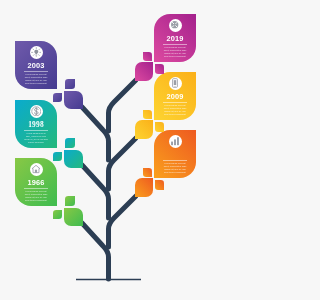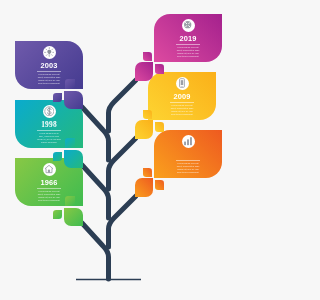--- a/index.html
+++ b/index.html
@@ -1,19 +1,19 @@
 <!DOCTYPE html>
 <html><head>
 <meta charset="utf-8">
 <style>
   html,body{margin:0;padding:0;}
   body{width:217px;height:300px;background:#f7f7f7;font-family:"Liberation Sans",sans-serif;overflow:hidden;}
   #stage{position:absolute;left:0;top:0;width:217px;height:300px;background:#f7f7f7;}
   .tree{position:absolute;left:0;top:0;width:217px;height:300px;}
-  .panel{position:absolute;width:68px;height:48px;color:#fff;}
+  .panel{position:absolute;width:42px;height:48px;color:#fff;}
   .panel.left{border-radius:0 16px 0 16px;}
   .panel.right{border-radius:16px 0 16px 0;}
   .icon-circle{position:absolute;width:13px;height:13px;border-radius:50%;background:#fff;left:50%;margin-left:-6.5px;top:4.5px;
      display:flex;align-items:center;justify-content:center;}
   .icon-circle svg{display:block;}
   .year{position:absolute;left:0;right:0;top:21.2px;text-align:center;font-size:7.4px;font-weight:bold;letter-spacing:.2px;line-height:8px;}
   .rule{position:absolute;left:50%;margin-left:-12.4px;width:24.8px;height:1px;background:rgba(255,255,255,.5);top:30px;}
   .desc{position:absolute;left:50%;margin-left:-12.4px;width:24.8px;top:32.2px;text-align:center;font-size:2.2px;line-height:2.78px;color:rgba(255,255,255,.78);}
 
   .p0{background:linear-gradient(225deg,#a4218d 0%,#dd4aa0 100%);}
@@ -85,21 +85,21 @@
           </g>
           <path d="M12 6a4.6 4.6 0 0 0-2.6 8.4c.5.4.8.9.8 1.5v.5h3.6v-.5c0-.6.3-1.1.8-1.5A4.6 4.6 0 0 0 12 6z" fill="#8d929c"></path>
           <rect x="9.9" y="17.6" width="4.2" height="1.5" rx=".75" fill="#8d929c"></rect>
           <rect x="10.6" y="20.2" width="2.8" height="1.5" rx=".75" fill="#8d929c"></rect>
         </svg>
       </div>
     <div class="year">2003</div>
     <div class="rule"></div>
     <div class="desc">Lorem ipsum dolor sit amet, consectetur adipi iscing elit, sed do eius mod tempor incididunt.</div>
   </div>
-  <div class="panel right p2" style="left:148px;top:72px">
+  <div class="panel right p2" style="left:154px;top:72px">
     <div class="icon-circle">
         <svg viewBox="0 0 24 24" width="10" height="10">
           <rect x="6.2" y="1.6" width="11.6" height="20.8" rx="2.2" fill="none" stroke="#9b9fa8" stroke-width="2"></rect>
           <rect x="9" y="5.2" width="6" height="11.6" fill="#9b9fa8"></rect>
           <circle cx="12" cy="19.6" r="1.2" fill="#9b9fa8"></circle>
         </svg>
       </div>
     <div class="year">2009</div>
     <div class="rule"></div>
     <div class="desc">Lorem ipsum dolor sit amet, consectetur adipi iscing elit, sed do eius mod tempor incididunt.</div>

